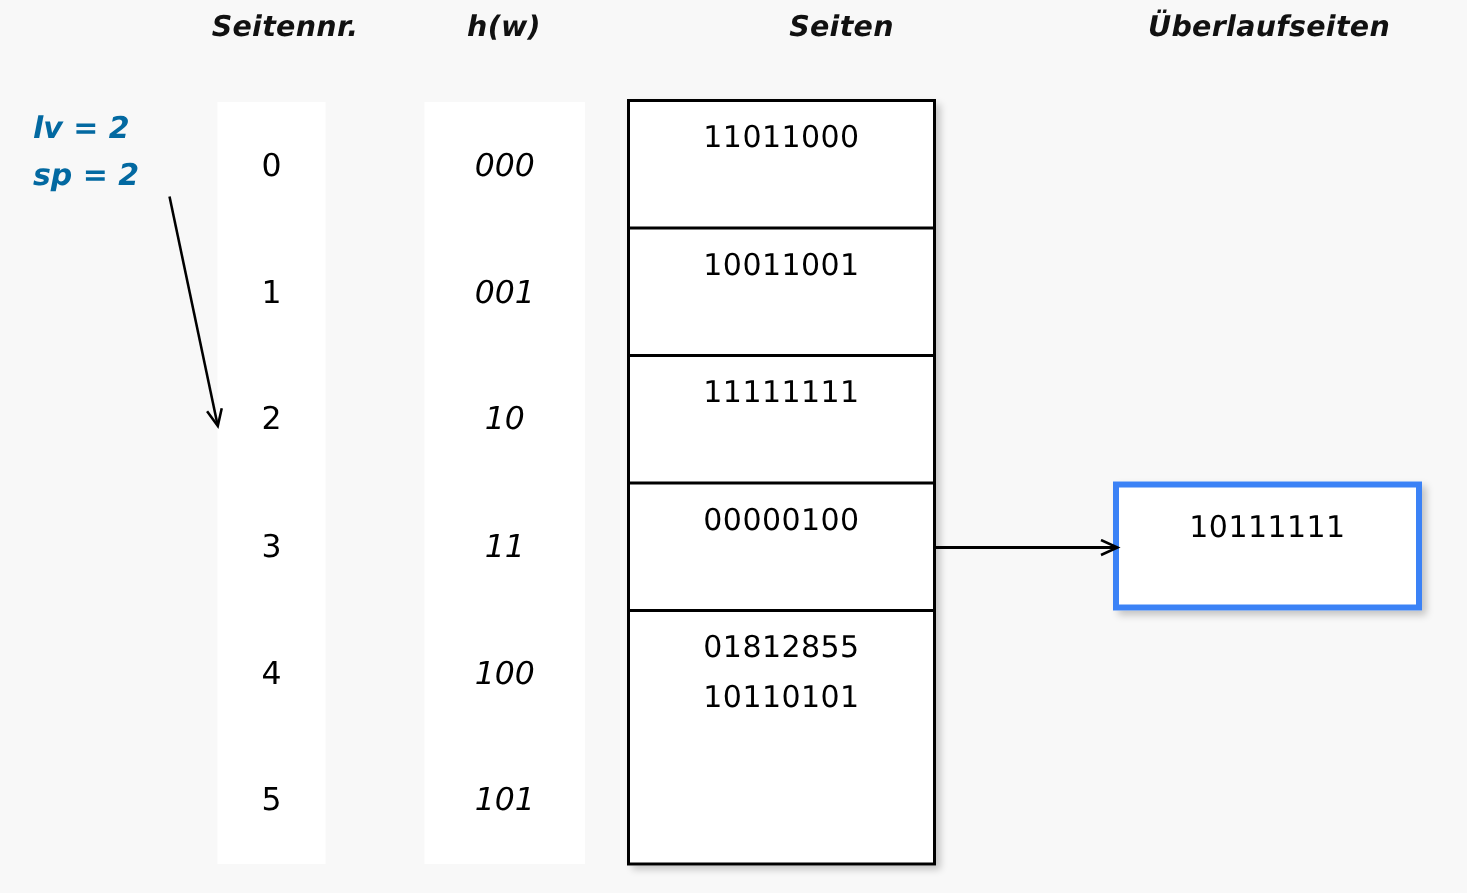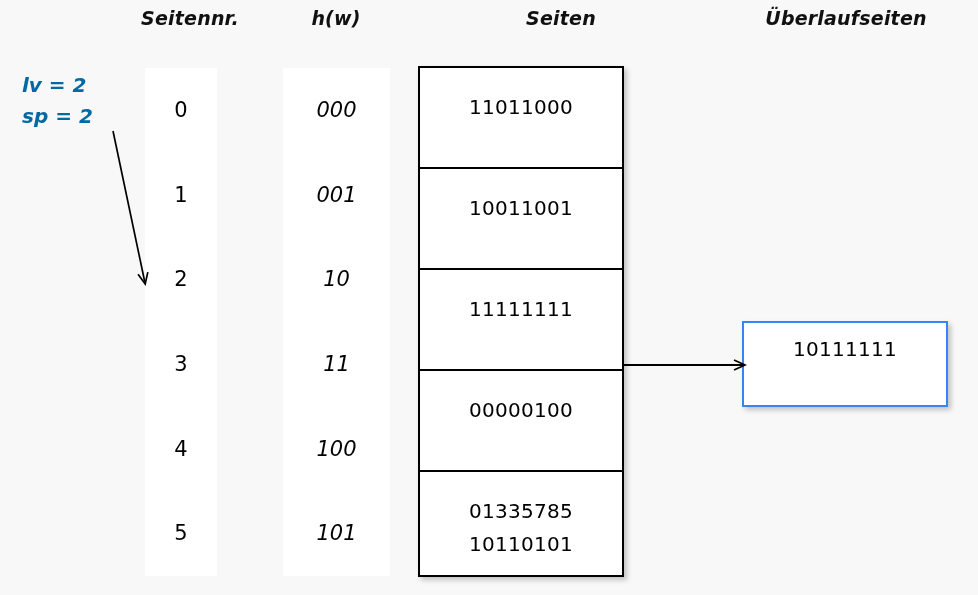--- a/index.html
+++ b/index.html
@@ -87,39 +87,38 @@
     box-shadow: 3px 3px 5px rgba(0,0,0,0.22);
   }
   .page-row {
     height: 85.1px;
     box-sizing: border-box;
     border-bottom: 2px solid #000;
     padding-top: 7px;
     display: flex;
     flex-direction: column;
     align-items: center;
-    margin-top: 16px;
   }
   .page-row:last-child { border-bottom: none; }
   .page-entry {
     font-size: 20px;
     line-height: 33px;
     color: #000;
     letter-spacing: 0.3px;
   }
 
   
   #overflow-box {
     position: absolute;
     left: 742px;
     top: 321px;
     width: 206px;
     height: 86px;
     background: #ffffff;
-    border: 2px solid #3b82f6;
+    border: 4px solid #3b82f6;
     box-sizing: border-box;
     box-shadow: 3px 3px 5px rgba(0,0,0,0.22);
     display: flex;
     align-items: flex-start;
     justify-content: center;
     padding-top: 10px;
   }
   #overflow-box .page-entry { letter-spacing: 0.3px; }
 
   
@@ -170,21 +169,21 @@
     <div class="page-row">
       <div class="page-entry">10011001</div>
     </div>
     <div class="page-row">
       <div class="page-entry">11111111</div>
     </div>
     <div class="page-row">
       <div class="page-entry">00000100</div>
     </div>
     <div class="page-row">
-      <div class="page-entry">01335785</div>
+      <div class="page-entry">01812855</div>
       <div class="page-entry">10110101</div>
     </div>
   </div>
 
   <div id="overflow-box">
     <div class="page-entry">10111111</div>
   </div>
 
   <svg id="arrows" viewBox="0 0 978 595" xmlns="http://www.w3.org/2000/svg">
     <defs>

